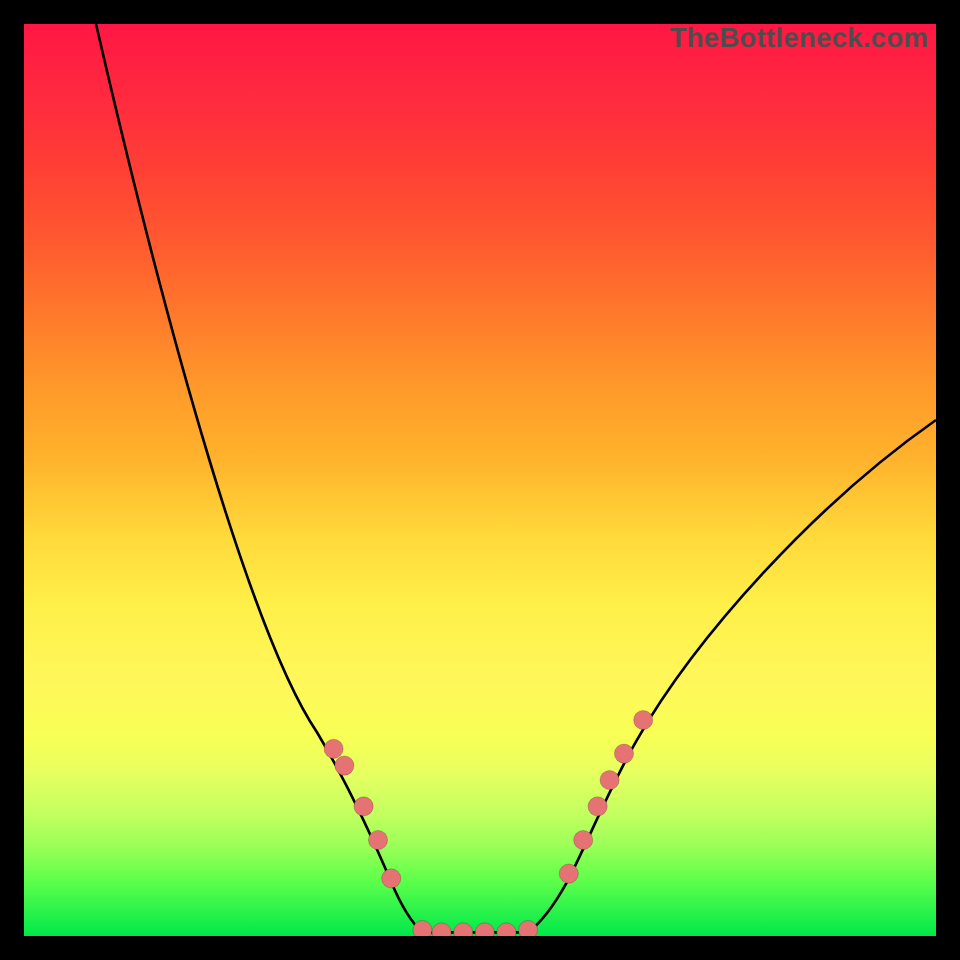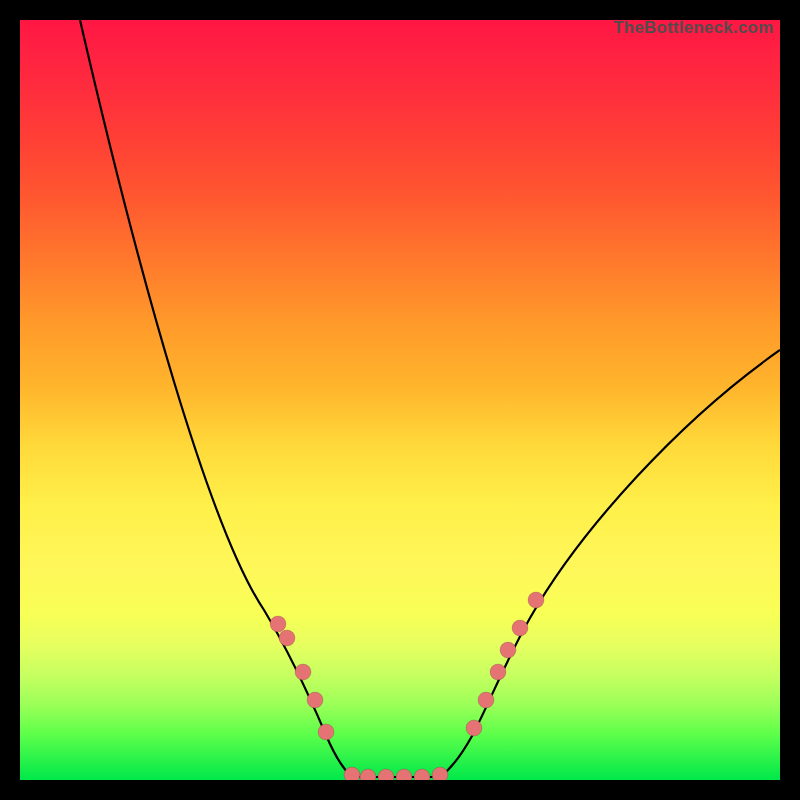--- a/index.html
+++ b/index.html
@@ -41,21 +41,21 @@
       #e8ff60 82%,
       #c8ff60 86%,
       #9dff58 90%,
       #5dff4a 94%,
       #00e84a 100%);
   }
   .watermark {
     position: absolute;
     top: -2px;
     right: 6px;
-    font-size: 17px;
+    font-size: 23px;
     font-weight: 600;
     color: #4d4d4d;
     letter-spacing: 0.2px;
     user-select: none;
   }
   .curve {
     position: absolute;
     left: 0;
     top: 0;
     width: 760px;

